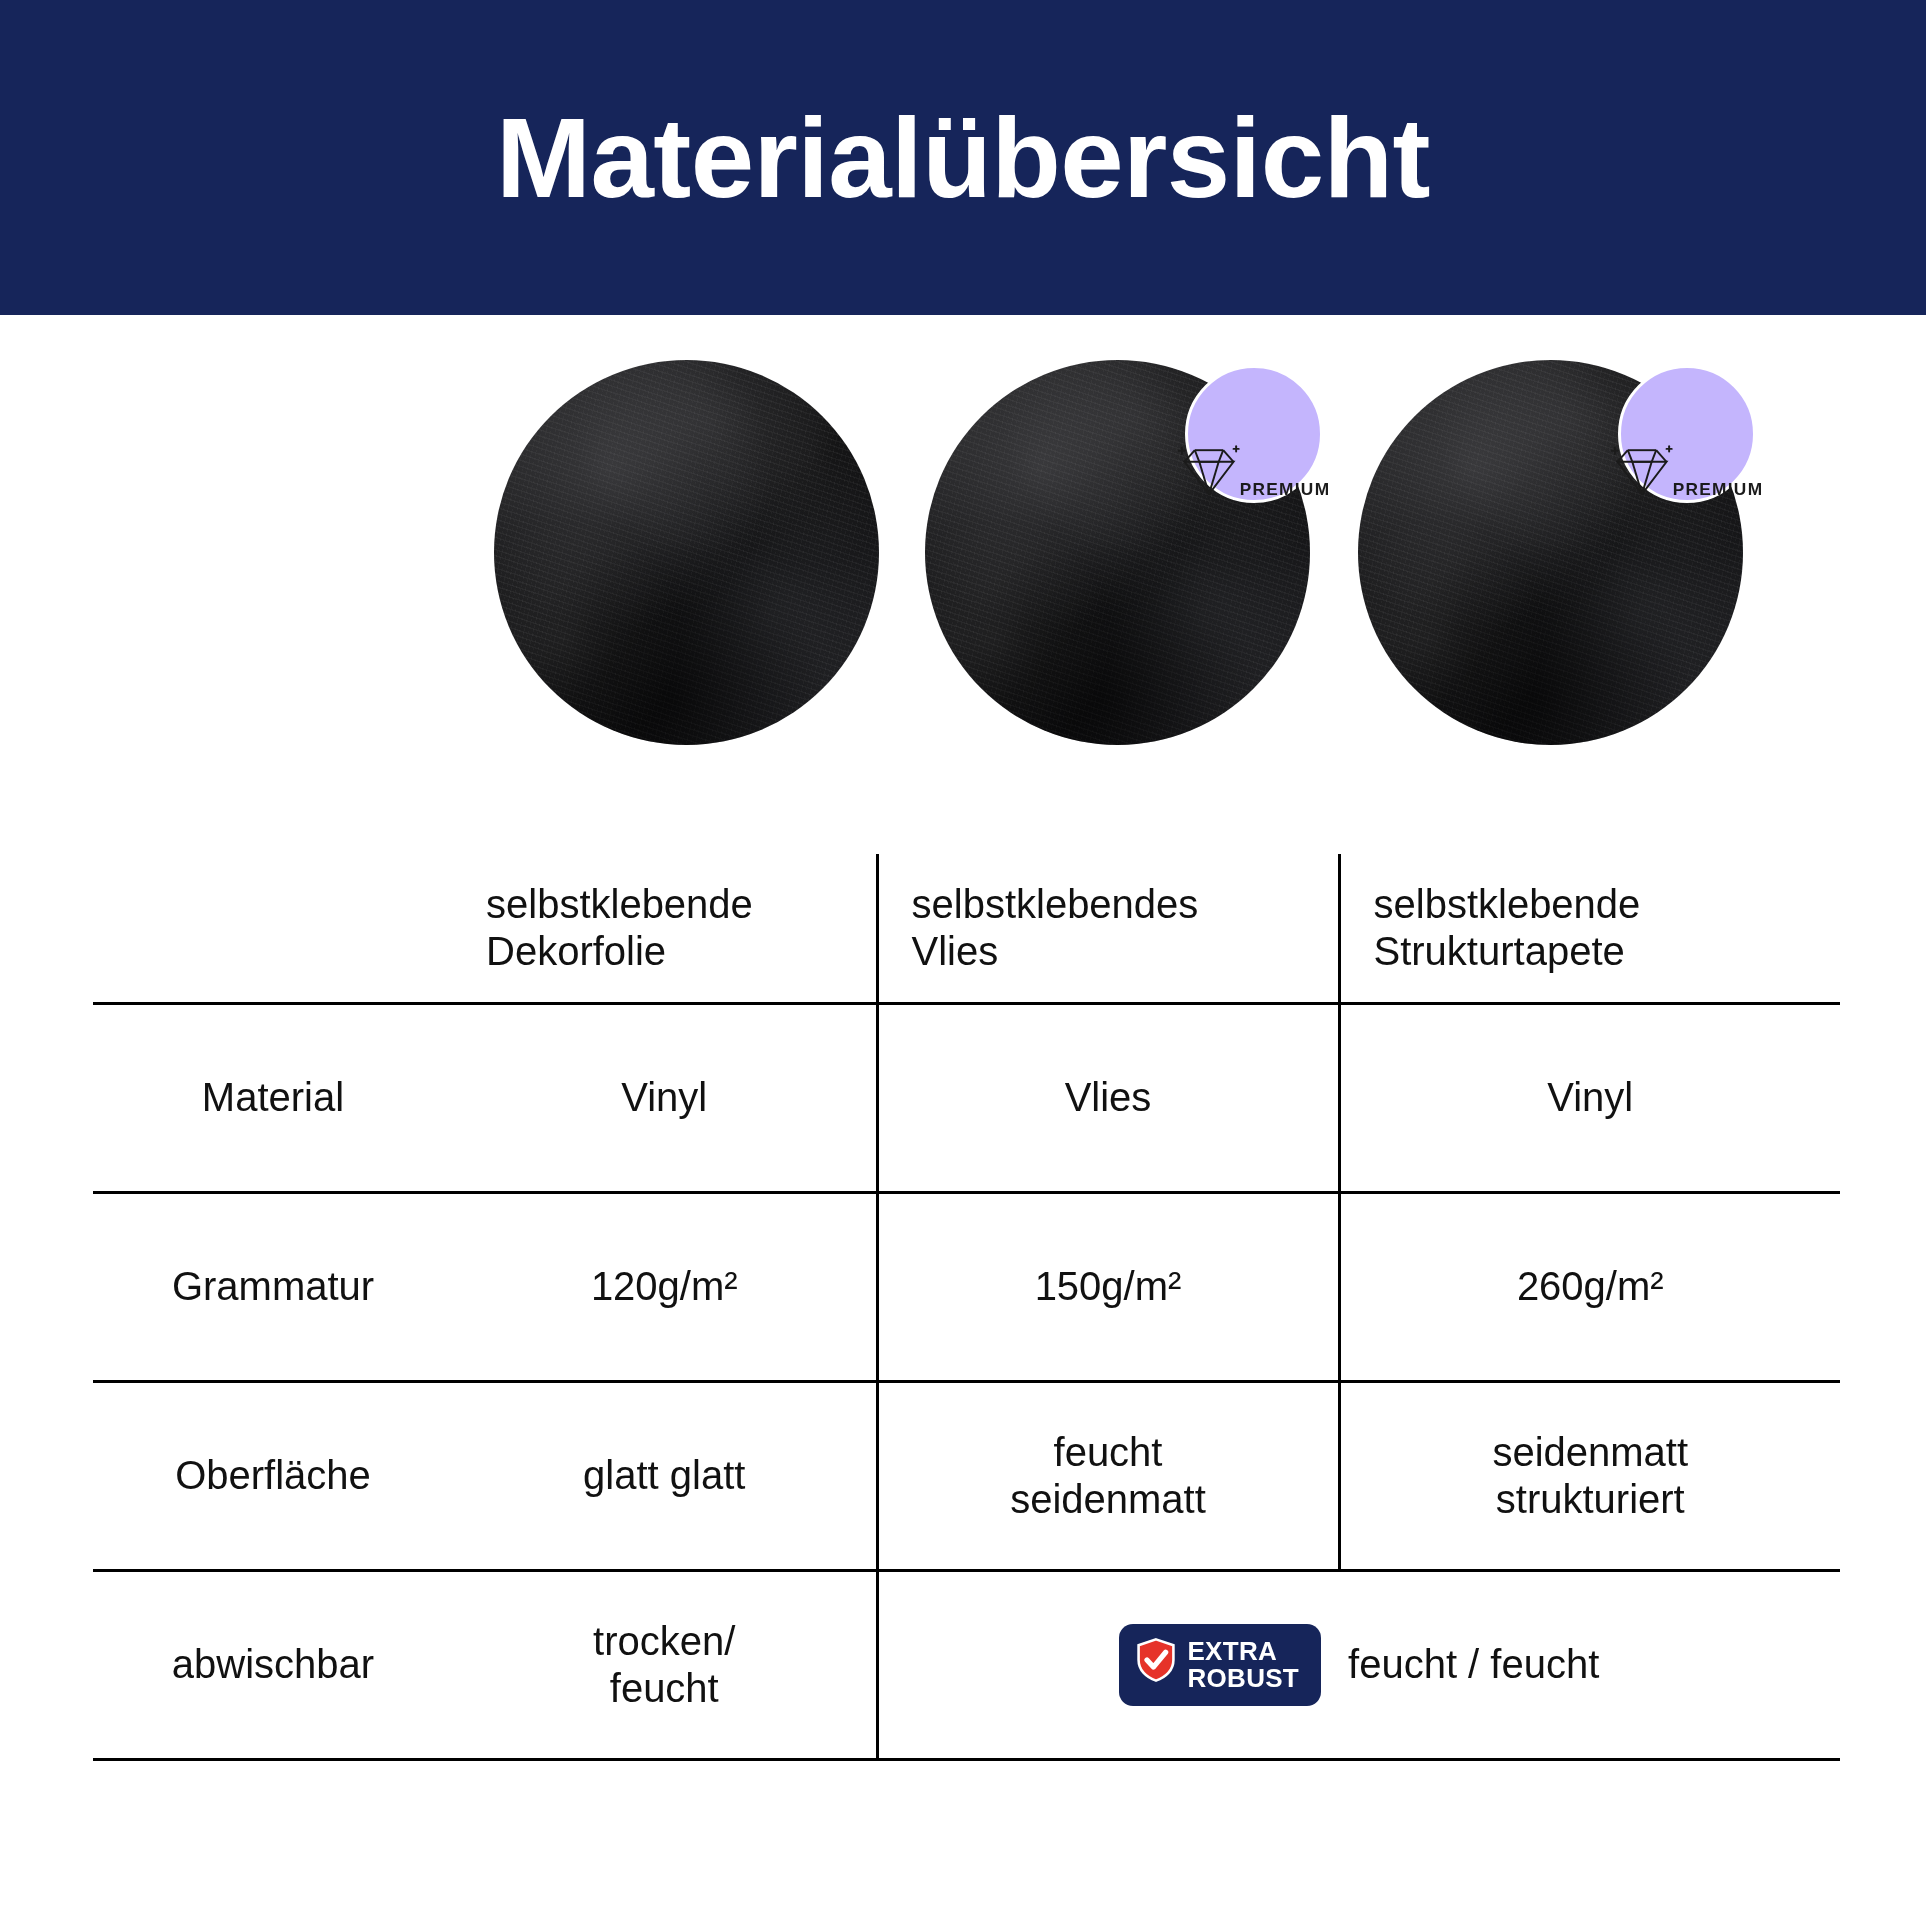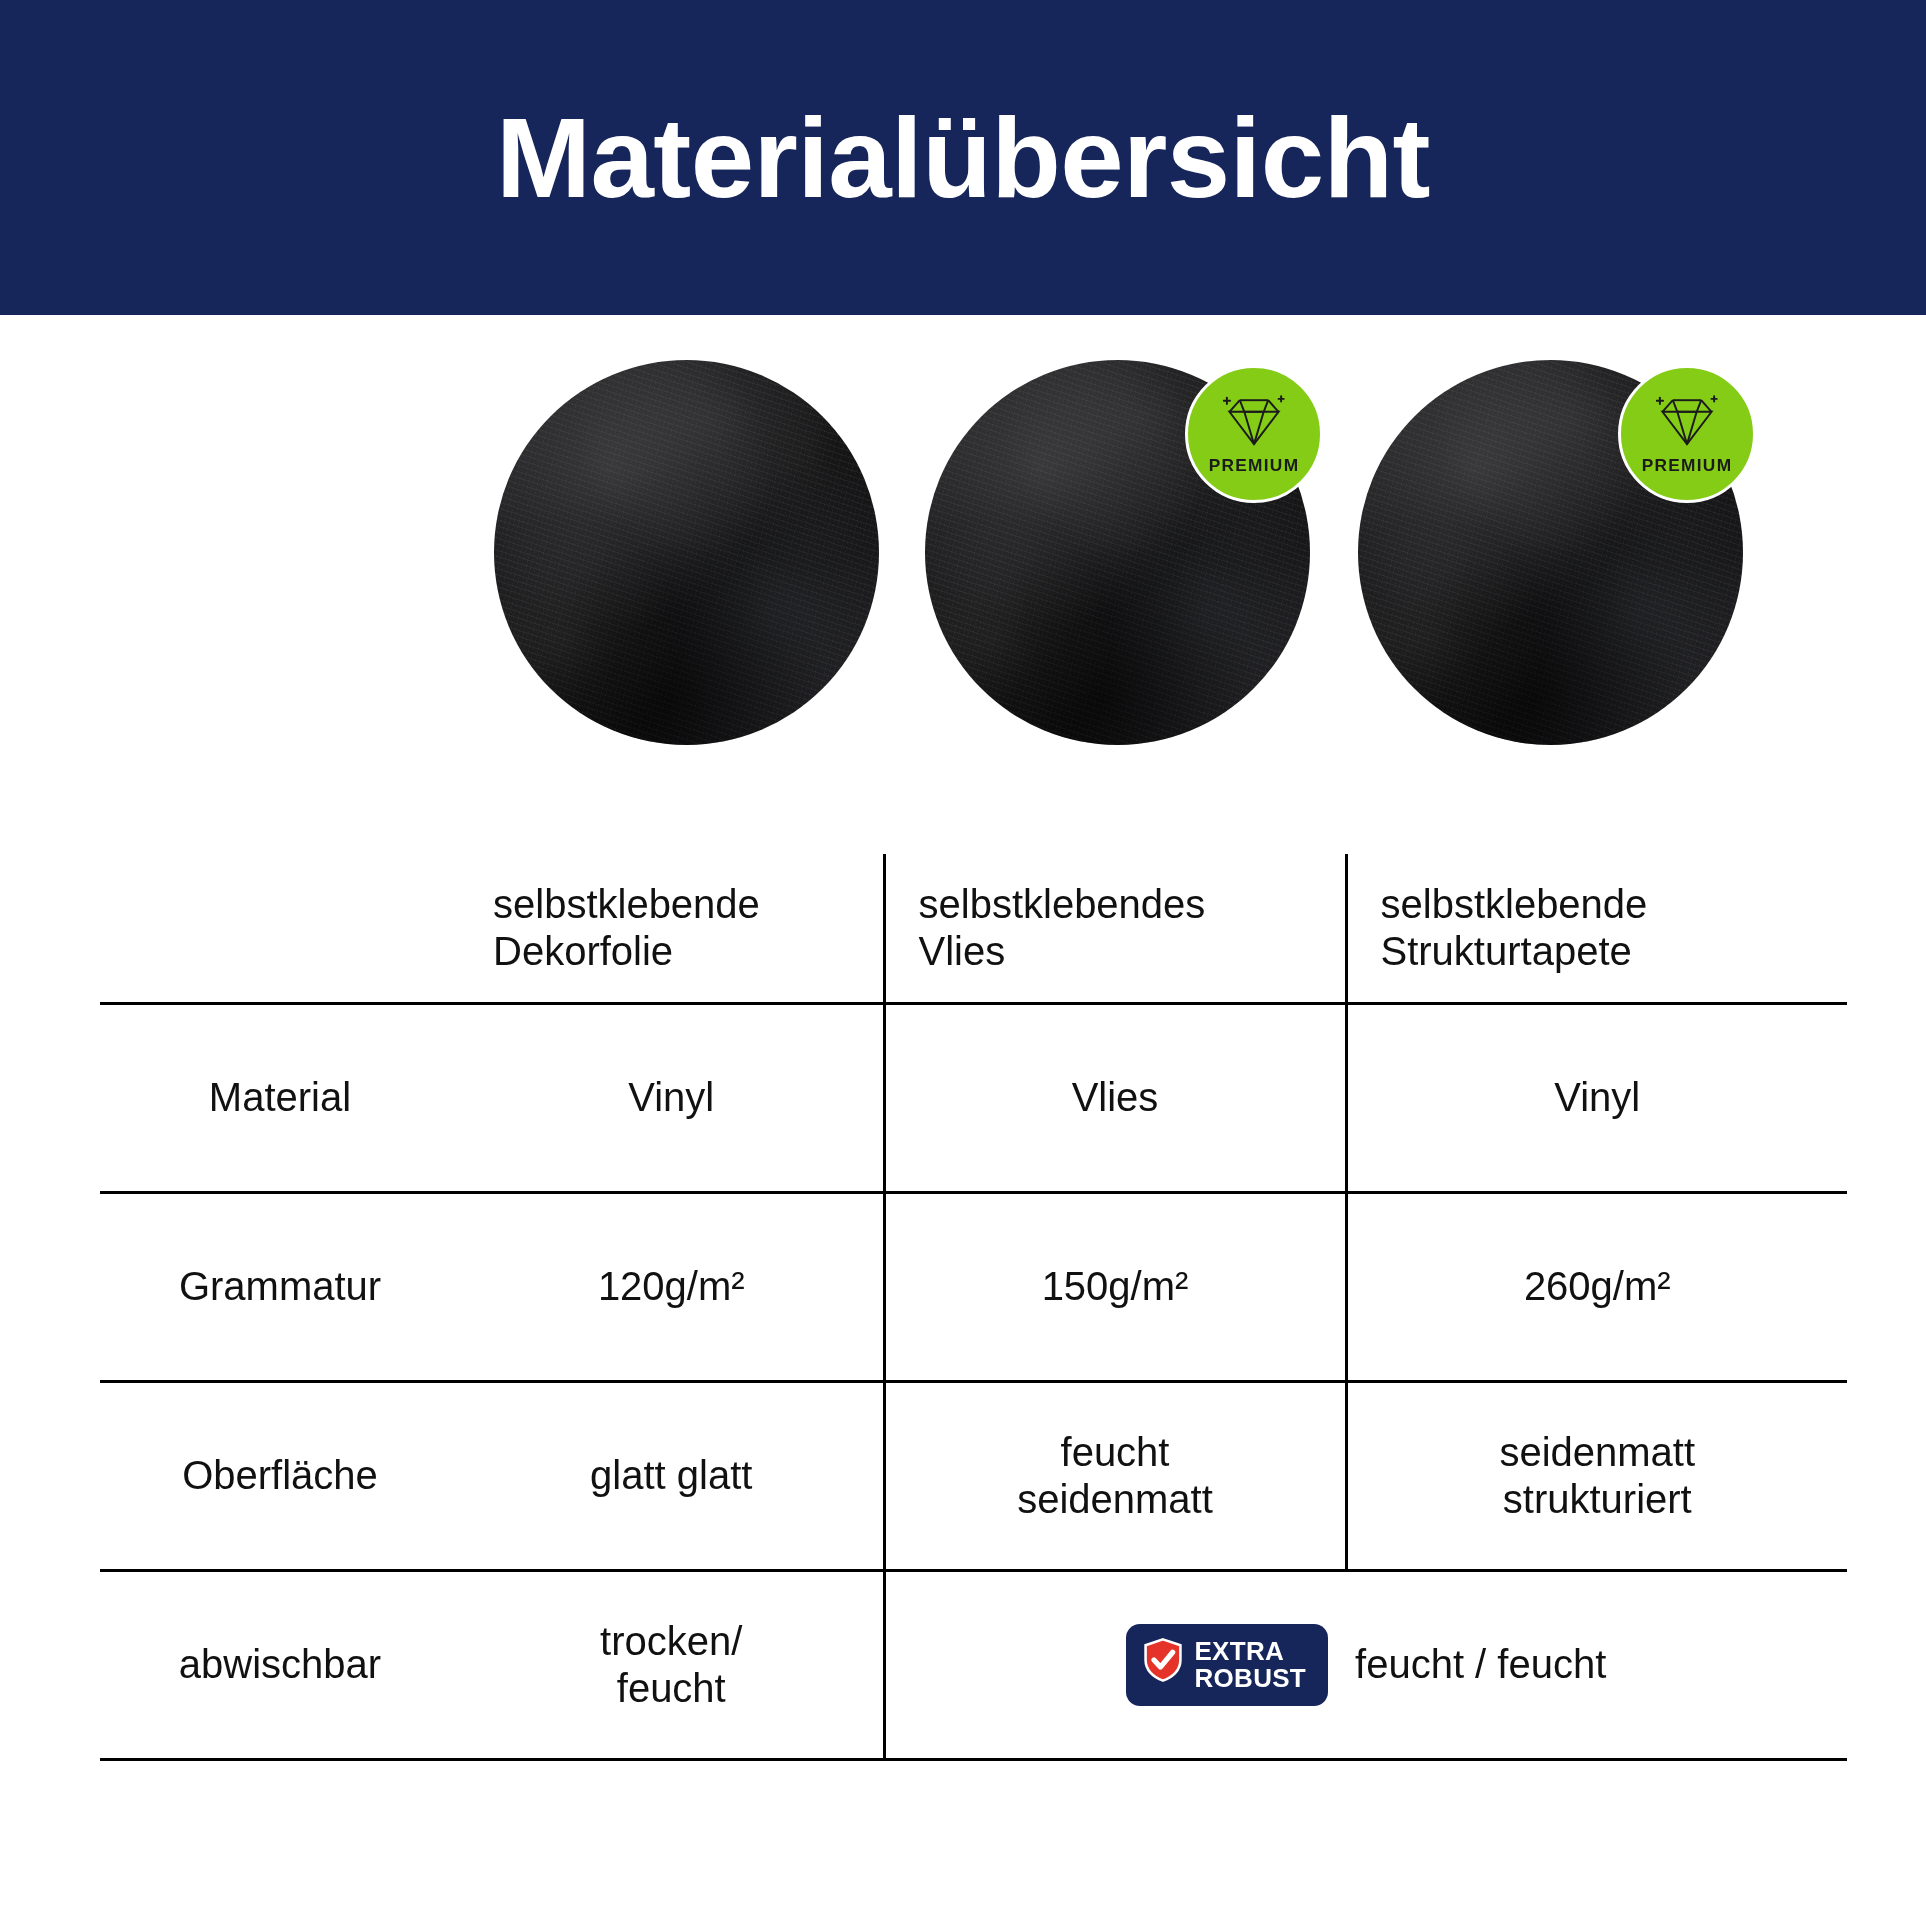--- a/index.html
+++ b/index.html
@@ -75,46 +75,46 @@
   #swatch-1 { left: 494px;  top: 360px; }
   #swatch-2 { left: 925px; top: 360px; }
   #swatch-3 { left: 1358px; top: 360px; }
 
   
   .premium-badge {
     position: absolute;
     width: 138px;
     height: 138px;
     border-radius: 50%;
-    background: #84cc16;
+    background: #c4b5fd;
     border: 3.2px solid #ffffff;
     display: flex;
-    flex-direction: column;
-    align-items: center;
+    flex-direction: row;
+    align-items: flex-end;
     justify-content: center;
     box-sizing: border-box;
   }
   #badge-1 { left: 1185px; top: 365px; }
   #badge-2 { left: 1618px; top: 365px; }
   .premium-badge .diamond {
     display: block;
     margin-top: 3.9px;
   }
   .premium-badge .plabel {
     font-size: 17.3px;
     font-weight: bold;
     letter-spacing: 1.3px;
     color: #1b1b1b;
     margin-top: 5.1px;
   }
 
   
   .table {
     position: absolute;
-    left: 100px;
+    left: 93px;
     top: 854px;
     width: 1746px;
     border-collapse: collapse;
     table-layout: fixed;
   }
   .table td {
     padding: 0;
     vertical-align: middle;
     text-align: center;
     font-size: 40px;

